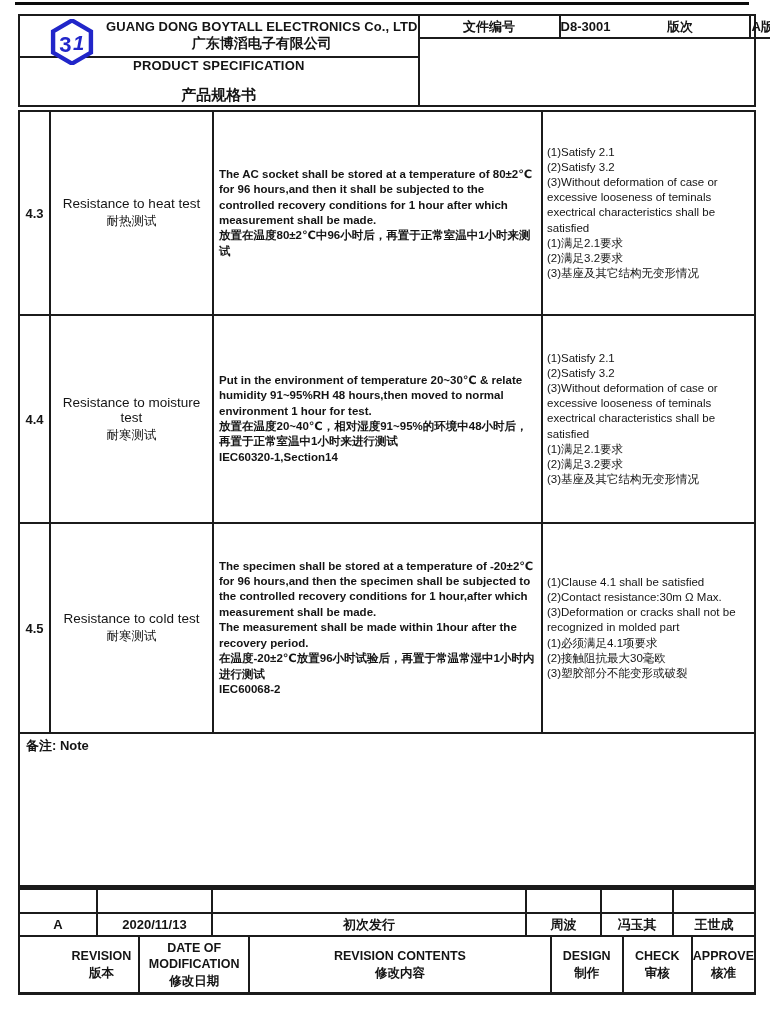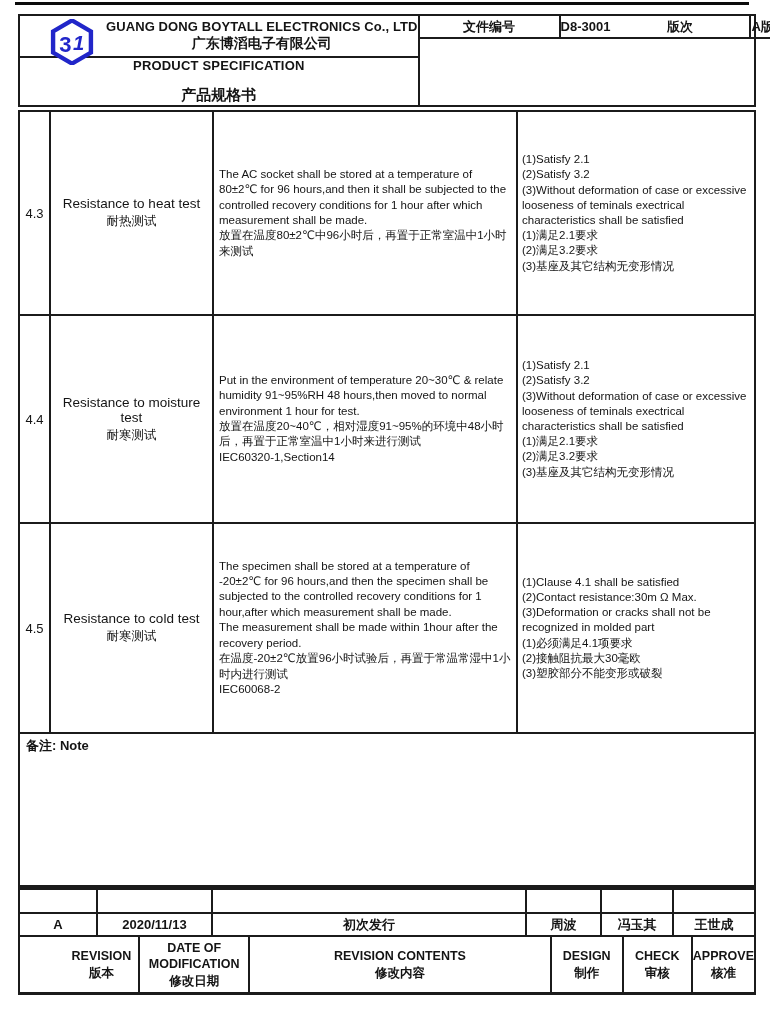--- a/index.html
+++ b/index.html
@@ -30,25 +30,25 @@
   .h-value{flex:1;display:flex;align-items:center;justify-content:center;font-weight:bold;font-size:13px;white-space:pre;}
 
   
   .maintable{box-sizing:border-box;border:2px solid #1b1b1b;margin-top:3px;background:#fff;}
   .trow{box-sizing:border-box;display:flex;border-bottom:2px solid #1b1b1b;}
   .trow.r1{height:204px;}
   .trow.r2{height:208px;}
   .trow.r3{height:210px;}
   .trow.note{height:151px;border-bottom:none;}
   .cell{box-sizing:border-box;border-right:2px solid #1b1b1b;display:flex;flex-direction:column;justify-content:center;}
-  .c-no{width:31px;align-items:center;font-size:13px;}
+  .c-no{width:31px;align-items:center;font-size:13px;font-weight:bold;}
   .c-item{width:163px;align-items:center;text-align:center;}
   .item-en{font-size:13.5px;}
   .item-cn{font-size:12.5px;margin-top:2px;}
-  .c-desc{width:304px;padding:0 5px;}
+  .c-desc{width:329px;padding:0 5px;font-weight:bold;}
   .c-desc p{margin:0;font-size:11.5px;line-height:1.34;}
   .c-crit{flex:1;border-right:none;padding:0 4px;}
   .c-crit p{margin:0;font-size:11.5px;line-height:1.32;}
   .note-cell{box-sizing:border-box;width:100%;padding:3px 6px;font-weight:bold;font-size:13px;}
 
   
   .footer{box-sizing:border-box;border:2px solid #1b1b1b;border-top-width:3px;border-bottom-width:3px;margin-top:0px;background:#fff;}
   .frow{box-sizing:border-box;display:flex;border-bottom:2px solid #1b1b1b;}
   .frow:last-child{border-bottom:none;}
   .frow.empty{height:24px;}

